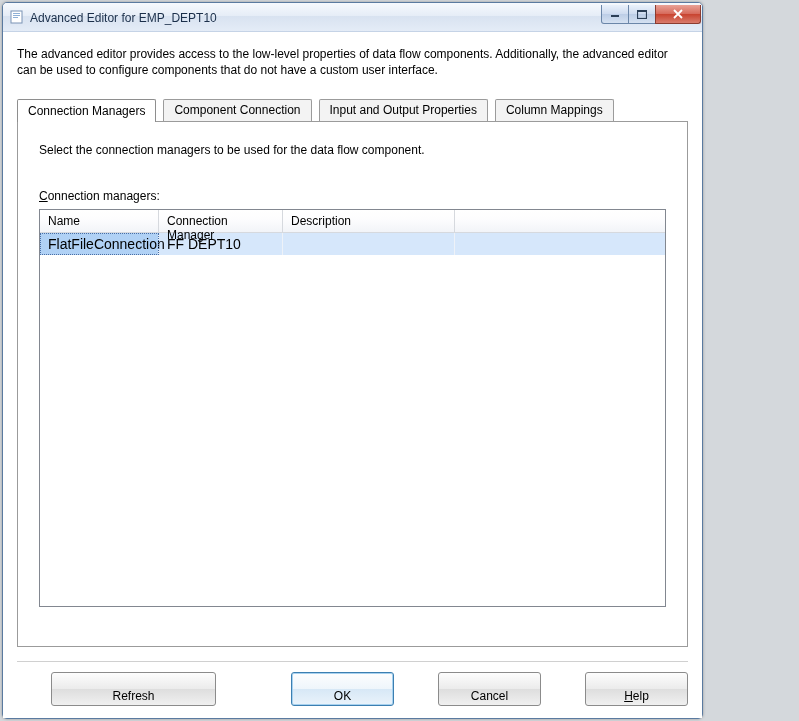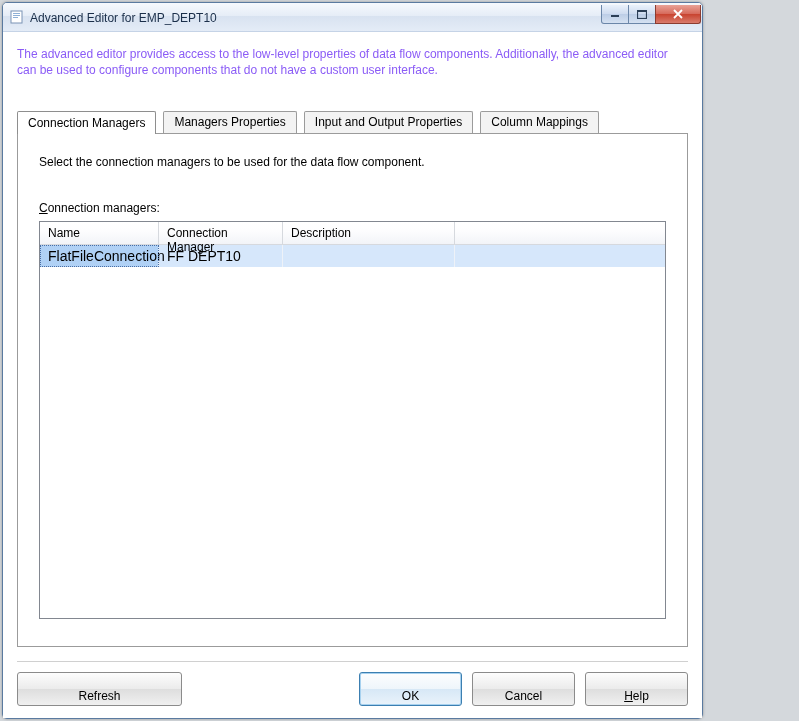--- a/index.html
+++ b/index.html
@@ -64,23 +64,23 @@
   .win-btn svg { display:block; }
   
   .client {
     flex: 1;
     padding: 14px 14px 12px 14px;
     display: flex;
     flex-direction: column;
     background: #fff;
   }
   .intro {
-    color: #8b5cf6;
+    color: #000000;
     line-height: 1.35;
-    margin-bottom: 32px;
+    margin-bottom: 20px;
   }
   
   .tab-strip {
     display: flex;
     align-items: flex-end;
     position: relative;
     z-index: 2;
   }
   .tab {
     padding: 3px 10px 4px 10px;
@@ -171,20 +171,21 @@
     height: 23px;
     min-width: 86px;
     padding: 16px 14px;
     border: 1px solid #8b8b8b;
     border-radius: 3px;
     background: linear-gradient(to bottom, #fdfdfd 0%, #ebebeb 50%, #dedede 51%, #f0f0f0 100%);
     font-family: inherit;
     font-size: 12px;
     color: #000;
     cursor: pointer;
+    margin-left: 34px;
   }
   .btn.refresh { width: 165px; }
   .btn.ok {
     border: 1px solid #3c7fb1;
     box-shadow: inset 0 0 0 1px #a7d1ef;
     background: linear-gradient(to bottom, #fdfdfe 0%, #eef5fb 50%, #d7e8f6 51%, #eaf3fb 100%);
     width: 103px;
   }
   .btn.cancel, .btn.help { width: 103px; }
   .spacer { flex: 1; }
@@ -222,21 +223,21 @@
           </svg>
       </div>
     </div>
   </div>
 
   <div class="client">
     <div class="intro">The advanced editor provides access to the low-level properties of data flow components. Additionally, the advanced editor can be used to configure components that do not have a custom user interface.</div>
 
     <div class="tab-strip">
       <div class="tab active"><span>Connection Managers</span></div>
-      <div class="tab"><span>Managers Properties</span></div>
+      <div class="tab"><span>Component Connection</span></div>
       <div class="tab"><span>Input and Output Properties</span></div>
       <div class="tab"><span>Column Mappings</span></div>
     </div>
 
     <div class="tab-page">
       <div class="page-desc">Select the connection managers to be used for the data flow component.</div>
       <div class="section-label"><span class="underline-c">C</span><span>onnection managers:</span></div>
 
       <div class="grid">
         <div class="grid-header">

